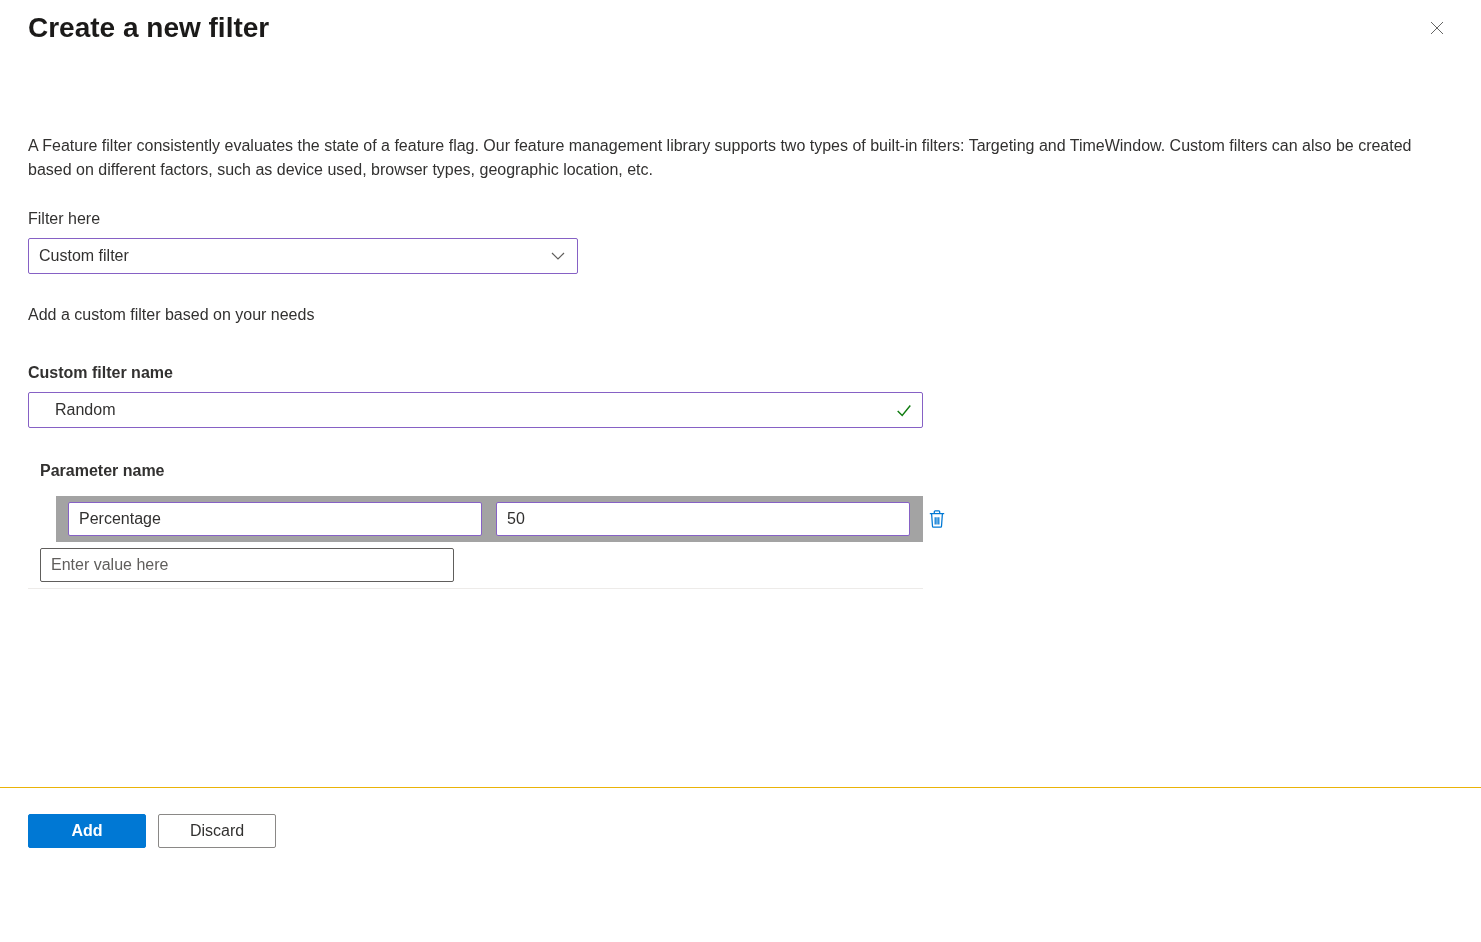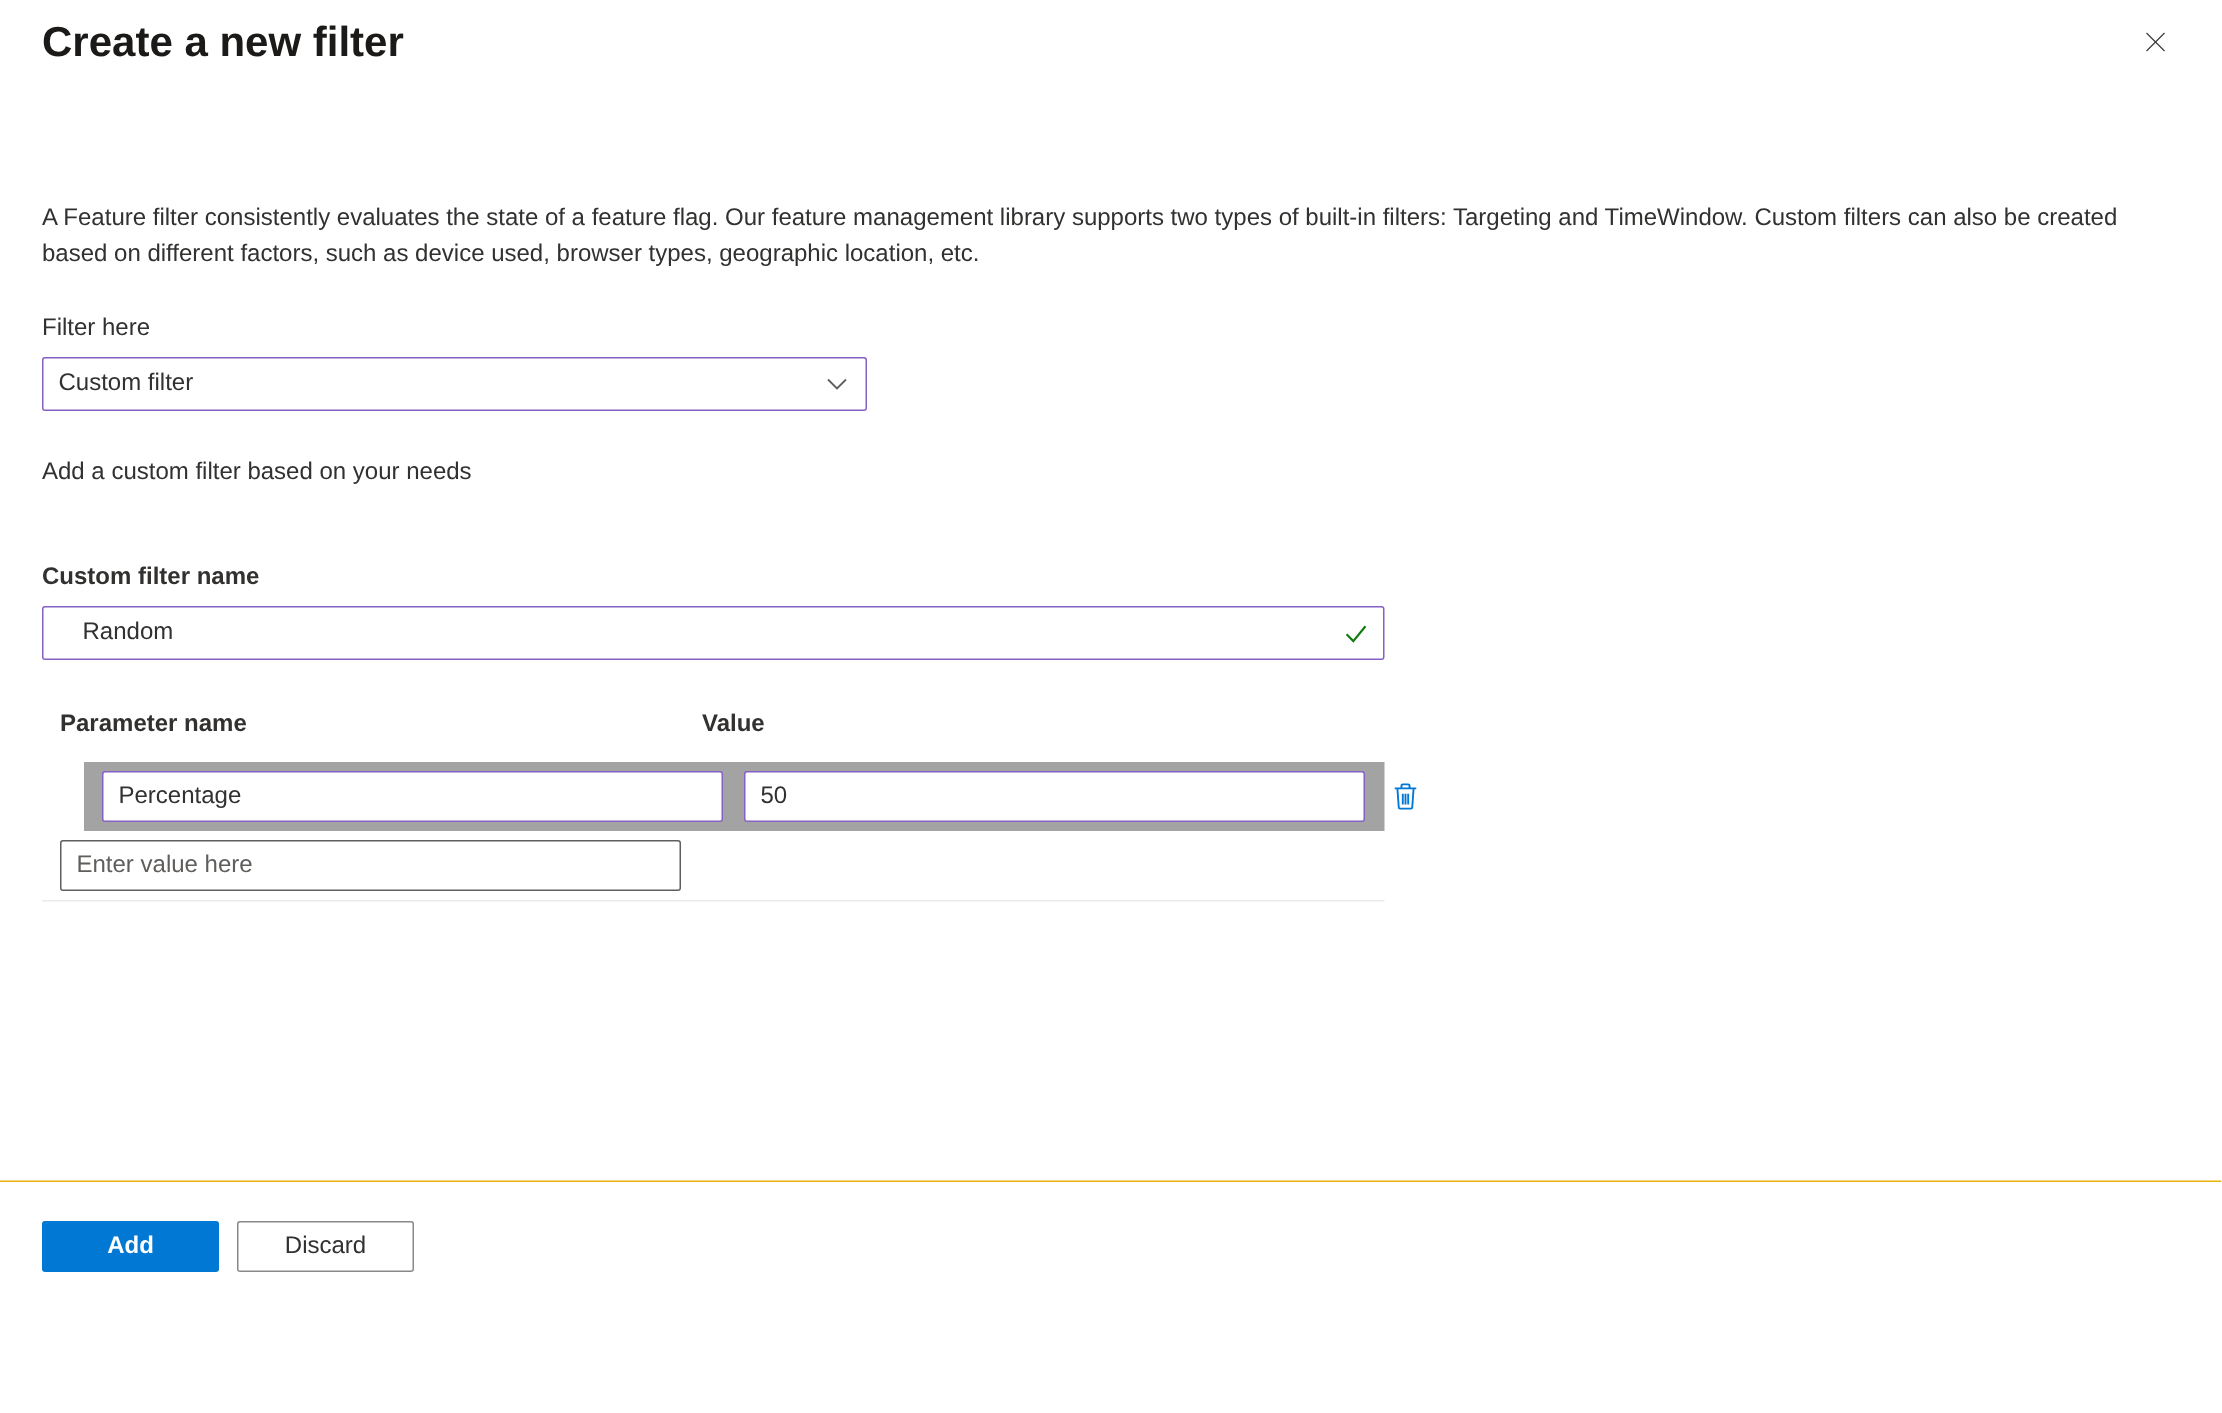--- a/index.html
+++ b/index.html
@@ -84,21 +84,21 @@
       top: 50%;
       transform: translateY(-50%);
       pointer-events: none;
       width: 16px;
       height: 16px;
       color: #605e5c;
     }
     .helper-text {
       font-size: 16px;
       color: #323130;
-      margin-bottom: 52px;
+      margin-bottom: 40px;
     }
     .name-input-wrap {
       position: relative;
       width: 895px;
       margin-bottom: 28px;
     }
     .name-input {
       width: 100%;
       height: 36px;
       border: 1px solid #8661c5;
@@ -247,21 +247,20 @@
   <div class="name-input-wrap">
     <input type="text" class="name-input" value="Random" style="">
     <svg class="check-icon" viewBox="0 0 20 20" fill="none" stroke="currentColor" stroke-width="1.6">
       <polyline points="3,11 8,16 17,5"></polyline>
     </svg>
   </div>
 
   <div class="params-table">
     <div class="params-header">
       <div class="col-name">Parameter name</div>
-      <div class="col-value">Value</div>
     </div>
     <div class="params-row active">
       <input type="text" class="param-input param-name-input" value="Percentage" style="">
       <input type="text" class="param-input param-value-input" value="50" style="">
       <button class="delete-btn">
         <svg viewBox="0 0 20 22" fill="none" stroke="currentColor" stroke-width="1.4">
           <path d="M2 5h16"></path>
           <path d="M7 5V3a1 1 0 0 1 1-1h4a1 1 0 0 1 1 1v2"></path>
           <path d="M4 5l1 14a1 1 0 0 0 1 1h8a1 1 0 0 0 1-1l1-14"></path>
           <line x1="8" y1="9" x2="8" y2="17"></line>

